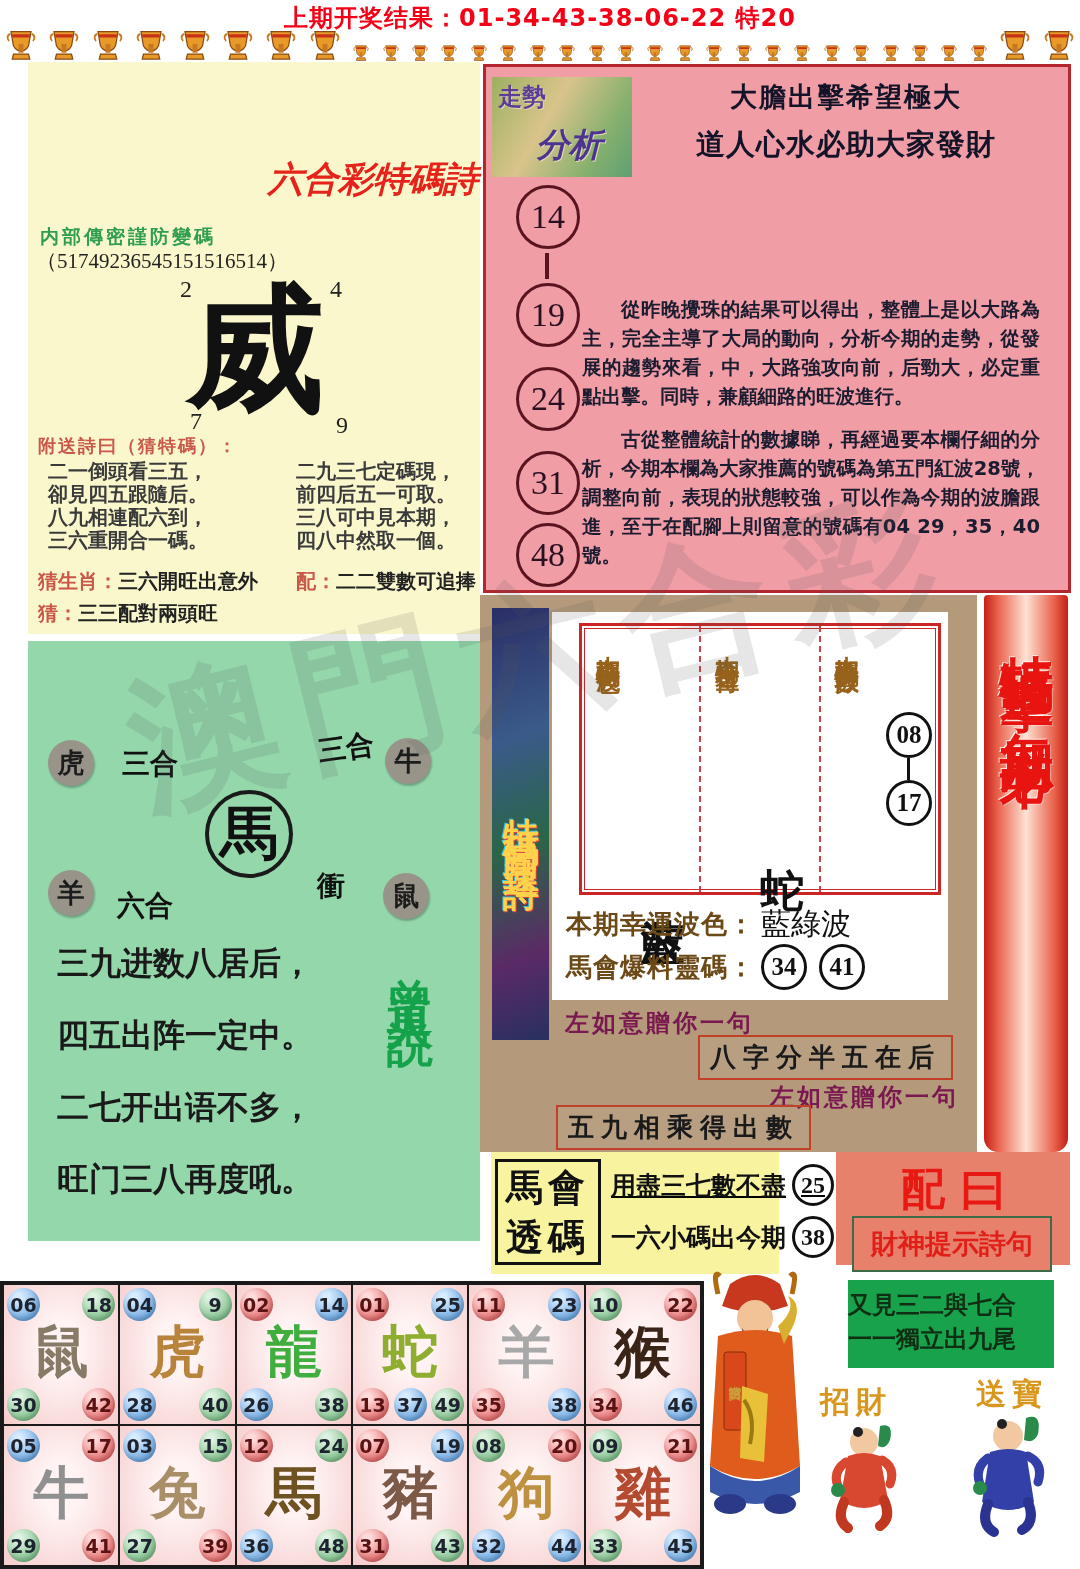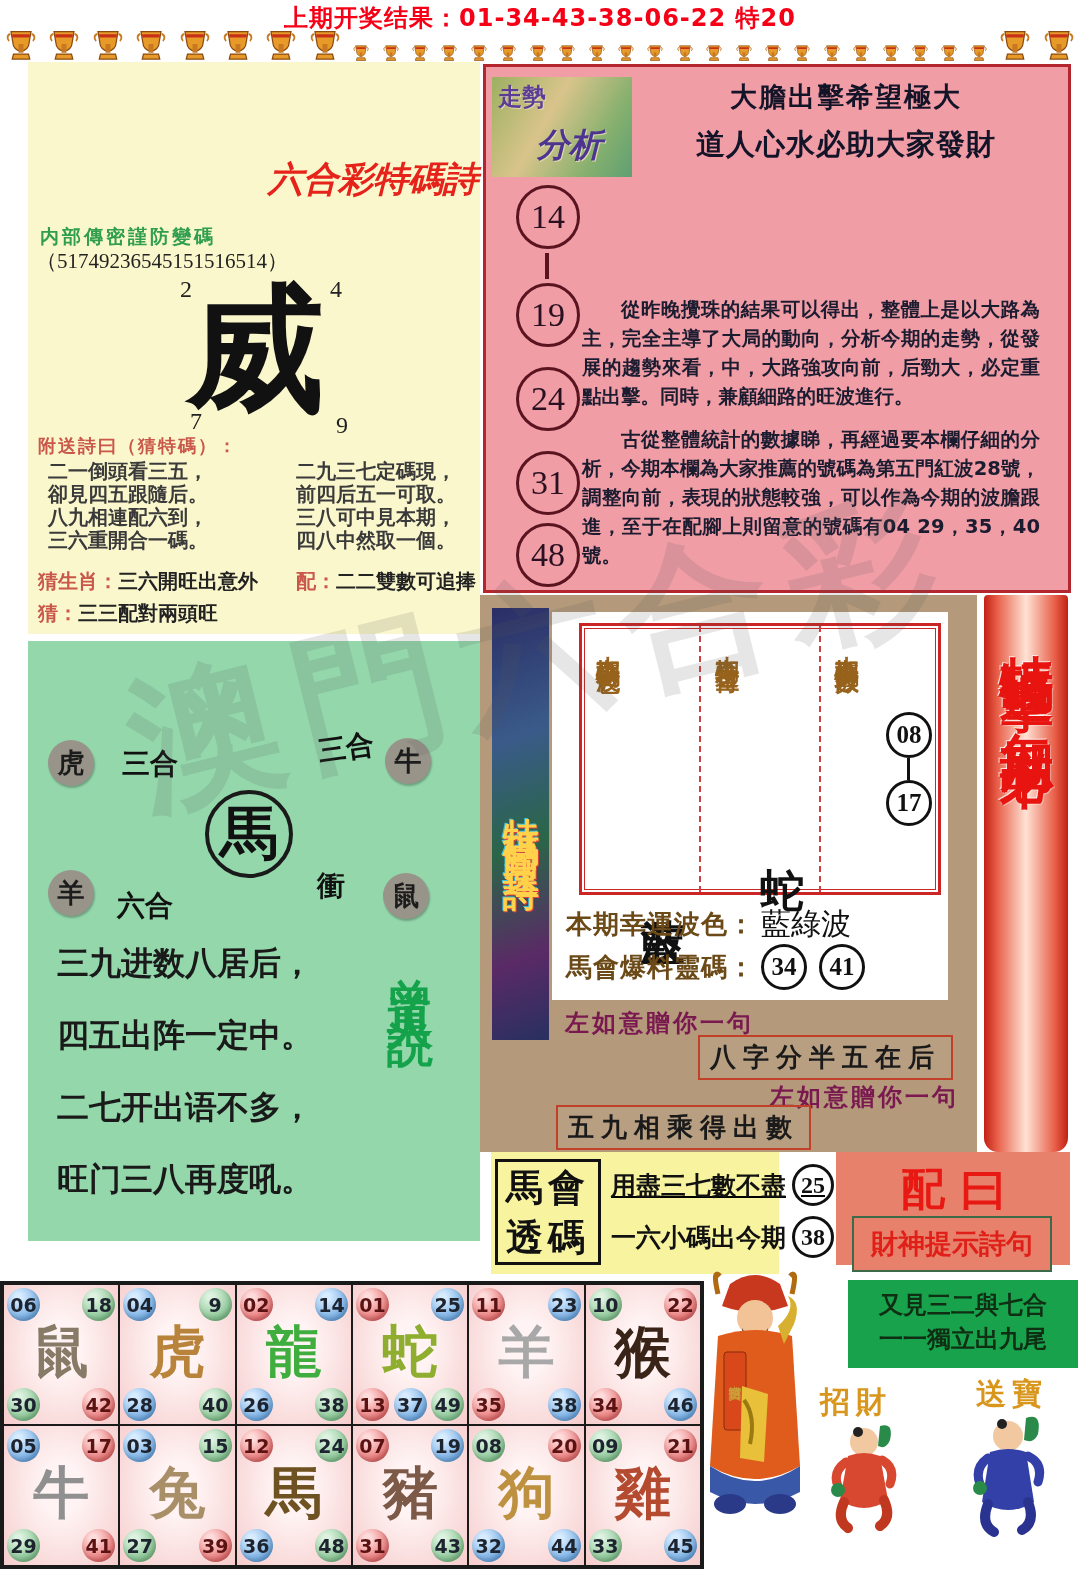--- a/index.html
+++ b/index.html
@@ -115,21 +115,21 @@
   .hc-line .n{width:42px;height:42px;border:3px solid #111;border-radius:50%;margin-left:6px;
               display:flex;align-items:center;justify-content:center;font-size:24px;font-weight:bold;
               color:#111;box-sizing:border-box;font-family:"Liberation Serif",serif;}
   
   .peibox{left:836px;top:1152px;width:234px;height:113px;background:#e8816c;}
   .pei-title{margin-top:8px;text-align:center;font-size:44px;font-weight:900;color:#e81812;
              letter-spacing:16px;text-indent:16px;font-family:"DejaVu Serif","Liberation Serif",serif;}
   .pei-sub{position:absolute;left:16px;top:64px;width:200px;height:56px;border:2px solid #3d6b4a;
            background:#e8816c;display:flex;align-items:center;justify-content:center;
            font-size:27px;font-weight:900;color:#e02018;box-sizing:border-box;}
-  .verse{left:848px;top:1280px;width:230px;height:88px;background:#17a24b;text-align:center;
+  .verse{left:848px;top:1280px;width:206px;height:88px;background:#17a24b;
          padding-top:8px;box-sizing:border-box;}
   .verse div{font-size:24px;font-weight:900;color:#0f2e14;line-height:34px;white-space:nowrap;
              font-family:"DejaVu Serif","Liberation Serif",serif;}
   .goldlab{font-size:30px;font-weight:900;color:#d9961c;letter-spacing:6px;
            font-family:"DejaVu Serif","Liberation Serif",serif;}
   
   .grid{left:0;top:1281px;width:704px;height:288px;border:3px solid #1a1a1a;box-sizing:border-box;
         display:grid;grid-template-columns:repeat(6,1fr);grid-template-rows:repeat(2,1fr);}
   .cell{position:relative;border:1.5px solid #1a1a1a;
         background:radial-gradient(ellipse at 50% 45%,#fff3f3 25%,#f6cccc 100%);}

